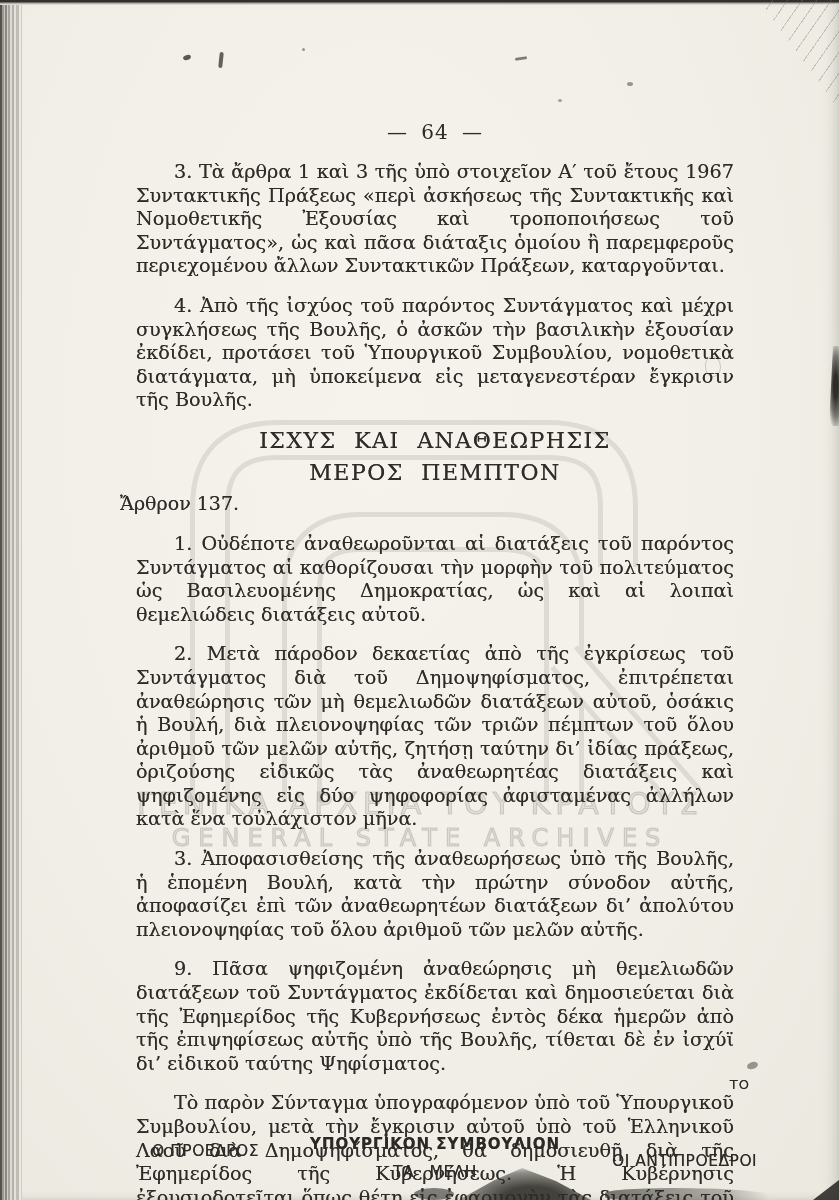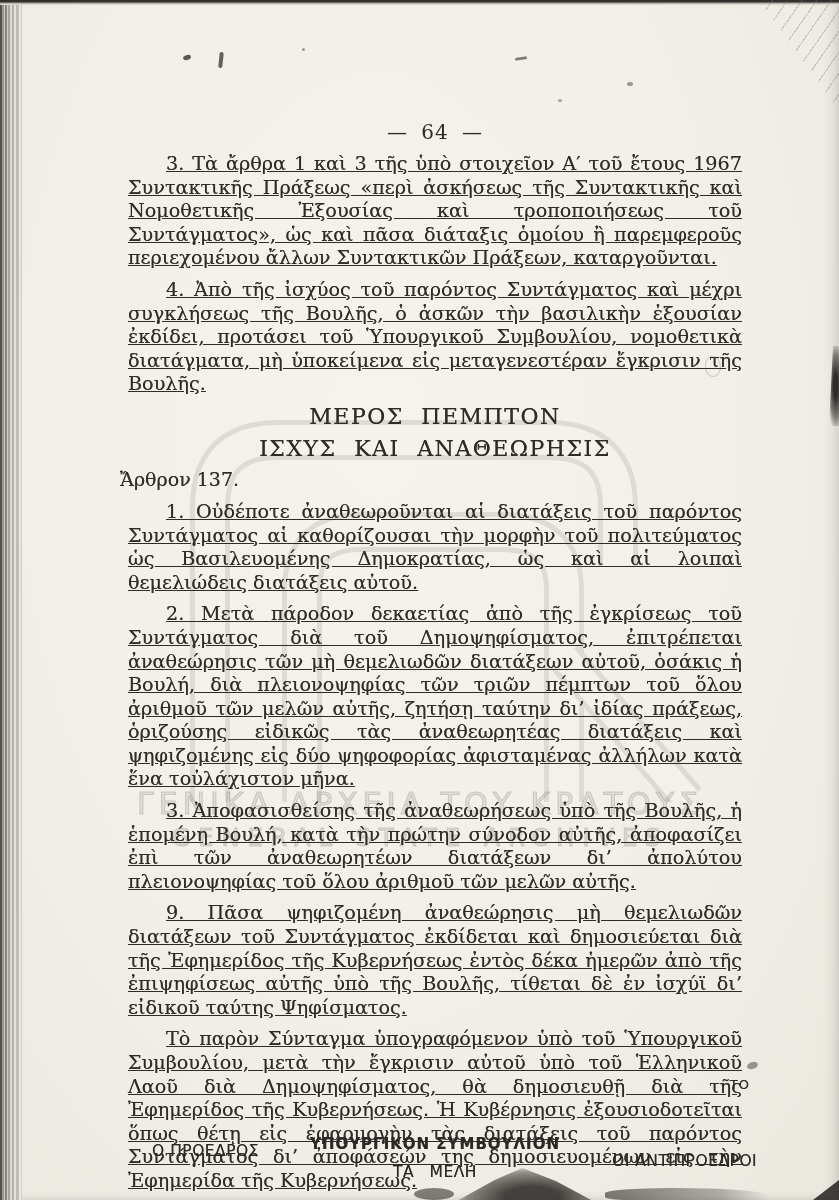--- a/index.html
+++ b/index.html
@@ -28,22 +28,22 @@
   
   .wm-logo{position:absolute;left:150px;top:362px;opacity:.75;pointer-events:none;}
   .wm-text{position:absolute;left:62px;top:788px;width:716px;text-align:center;pointer-events:none;
     font-family:"DejaVu Sans","Liberation Sans",sans-serif;font-weight:normal;
     color:rgba(125,122,114,.14);-webkit-text-stroke:1.1px rgba(135,132,124,.32);}
   .wm-line1{font-size:30px;letter-spacing:5px;line-height:32px;}
   .wm-line2{font-size:24px;letter-spacing:8px;line-height:30px;margin-top:3px;}
   
   .content{position:absolute;left:120px;top:120px;width:630px;z-index:3;}
   .page-number{text-align:center;font-size:20px;font-weight:normal;letter-spacing:1px;word-spacing:6px;margin:0 0 8px 0;}
-  p.body{margin:8px;font-size:19.2px;line-height:23.6px;text-align:justify;text-indent:38px;
-    text-shadow:0 0 .35px rgba(46,44,41,.65);text-decoration:underline;}
+  p.body{margin:16px;font-size:19.2px;line-height:23.6px;text-align:justify;text-indent:38px;
+    text-shadow:0 0 .35px rgba(46,44,41,.65);}
   .h-part{margin:6px 0 0 0;text-align:center;font-size:22px;line-height:26.5px;font-weight:normal;
     letter-spacing:1.5px;word-spacing:9px;text-shadow:0 0 .5px rgba(46,44,41,.8);}
   .h-article{margin:4px 0 3px 0;text-align:left;font-size:19px;line-height:25px;font-weight:normal;
     text-shadow:0 0 .4px rgba(46,44,41,.7);}
   
   .sig{position:absolute;z-index:3;font-family:"DejaVu Sans","Liberation Sans",sans-serif;
     color:#2b2926;text-shadow:0 0 .3px rgba(43,41,38,.7);}
   .sig-to{left:120px;top:1077px;width:630px;text-align:right;font-size:13px;letter-spacing:1px;}
   .sig-council{left:120px;top:1135px;width:630px;text-align:center;font-size:15px;letter-spacing:1px;font-weight:bold;}
   .sig-president{left:152px;top:1142px;font-size:15.5px;letter-spacing:.5px;}
@@ -92,22 +92,22 @@
   <div class="blob" style="left:605px;top:1188px;width:165px;height:13px;border-radius:40% 60% 20% 30%;opacity:.7;
               background:linear-gradient(90deg,rgba(40,38,34,.85),rgba(40,38,34,.45) 70%,transparent);"></div>
   <div class="blob" style="right:0;top:1180px;width:26px;height:20px;background:#232220;clip-path:polygon(100% 0,100% 100%,0 100%);opacity:.85;"></div>
 
   <div class="content">
     <div class="page-number">— 64 —</div>
 
     <p class="body">3. Τὰ ἄρθρα 1 καὶ 3 τῆς ὑπὸ στοιχεῖον Α′ τοῦ ἔτους 1967 Συντακτικῆς Πράξεως «περὶ ἀσκήσεως τῆς Συντακτικῆς καὶ Νομοθετικῆς Ἐξουσίας καὶ τροποποιήσεως τοῦ Συντάγματος», ὡς καὶ πᾶσα διάταξις ὁμοίου ἢ παρεμφεροῦς περιεχομένου ἄλλων Συντακτικῶν Πράξεων, καταργοῦνται.</p>
     <p class="body">4. Ἀπὸ τῆς ἰσχύος τοῦ παρόντος Συντάγματος καὶ μέχρι συγκλήσεως τῆς Βουλῆς, ὁ ἀσκῶν τὴν βασιλικὴν ἐξουσίαν ἐκδίδει, προτάσει τοῦ Ὑπουργικοῦ Συμβουλίου, νομοθετικὰ διατάγματα, μὴ ὑποκείμενα εἰς μεταγενεστέραν ἔγκρισιν τῆς Βουλῆς.</p>
 
+    <h1 class="h-part">ΙΣΧΥΣ ΚΑΙ ΑΝΑΘΕΩΡΗΣΙΣ</h1>
     <h1 class="h-part">ΜΕΡΟΣ ΠΕΜΠΤΟΝ</h1>
-    <h1 class="h-part">ΙΣΧΥΣ ΚΑΙ ΑΝΑΘΕΩΡΗΣΙΣ</h1>
 
     <h2 class="h-article">Ἄρθρον 137.</h2>
     <p class="body">1. Οὐδέποτε ἀναθεωροῦνται αἱ διατάξεις τοῦ παρόντος Συντάγματος αἱ καθορίζουσαι τὴν μορφὴν τοῦ πολιτεύματος ὡς Βασιλευομένης Δημοκρατίας, ὡς καὶ αἱ λοιπαὶ θεμελιώδεις διατάξεις αὐτοῦ.</p>
     <p class="body">2. Μετὰ πάροδον δεκαετίας ἀπὸ τῆς ἐγκρίσεως τοῦ Συντάγματος διὰ τοῦ Δημοψηφίσματος, ἐπιτρέπεται ἀναθεώρησις τῶν μὴ θεμελιωδῶν διατάξεων αὐτοῦ, ὁσάκις ἡ Βουλή, διὰ πλειονοψηφίας τῶν τριῶν πέμπτων τοῦ ὅλου ἀριθμοῦ τῶν μελῶν αὐτῆς, ζητήσῃ ταύτην δι’ ἰδίας πράξεως, ὁριζούσης εἰδικῶς τὰς ἀναθεωρητέας διατάξεις καὶ ψηφιζομένης εἰς δύο ψηφοφορίας  ἀφισταμένας ἀλλήλων κατὰ ἕνα τοὐλάχιστον μῆνα.</p>
     <p class="body">3. Ἀποφασισθείσης τῆς ἀναθεωρήσεως ὑπὸ τῆς Βουλῆς, ἡ ἑπομένη Βουλή, κατὰ τὴν πρώτην σύνοδον αὐτῆς, ἀποφασίζει ἐπὶ τῶν ἀναθεωρητέων διατάξεων δι’ ἀπολύτου πλειονοψηφίας τοῦ ὅλου ἀριθμοῦ τῶν μελῶν αὐτῆς.</p>
     <p class="body">9. Πᾶσα ψηφιζομένη ἀναθεώρησις μὴ θεμελιωδῶν διατάξεων τοῦ Συντάγματος ἐκδίδεται καὶ δημοσιεύεται διὰ τῆς Ἐφημερίδος τῆς Κυβερνήσεως ἐντὸς δέκα ἡμερῶν ἀπὸ τῆς ἐπιψηφίσεως αὐτῆς ὑπὸ τῆς Βουλῆς, τίθεται δὲ ἐν ἰσχύϊ δι’ εἰδικοῦ ταύτης Ψηφίσματος.</p>
 
     <p class="body">Τὸ παρὸν Σύνταγμα ὑπογραφόμενον ὑπὸ τοῦ Ὑπουργικοῦ Συμβουλίου, μετὰ τὴν ἔγκρισιν αὐτοῦ ὑπὸ τοῦ Ἑλληνικοῦ Λαοῦ διὰ Δημοψηφίσματος, θὰ δημοσιευθῇ διὰ τῆς Ἐφημερίδος τῆς Κυβερνήσεως. Ἡ Κυβέρνησις ἐξουσιοδοτεῖται ὅπως θέτῃ εἰς ἐφαρμογὴν τὰς διατάξεις τοῦ παρόντος Συντάγματος δι’ ἀποφάσεών της δημοσιευομένων εἰς τὴν Ἐφημερίδα τῆς Κυβερνήσεως.</p>
 
   </div>

